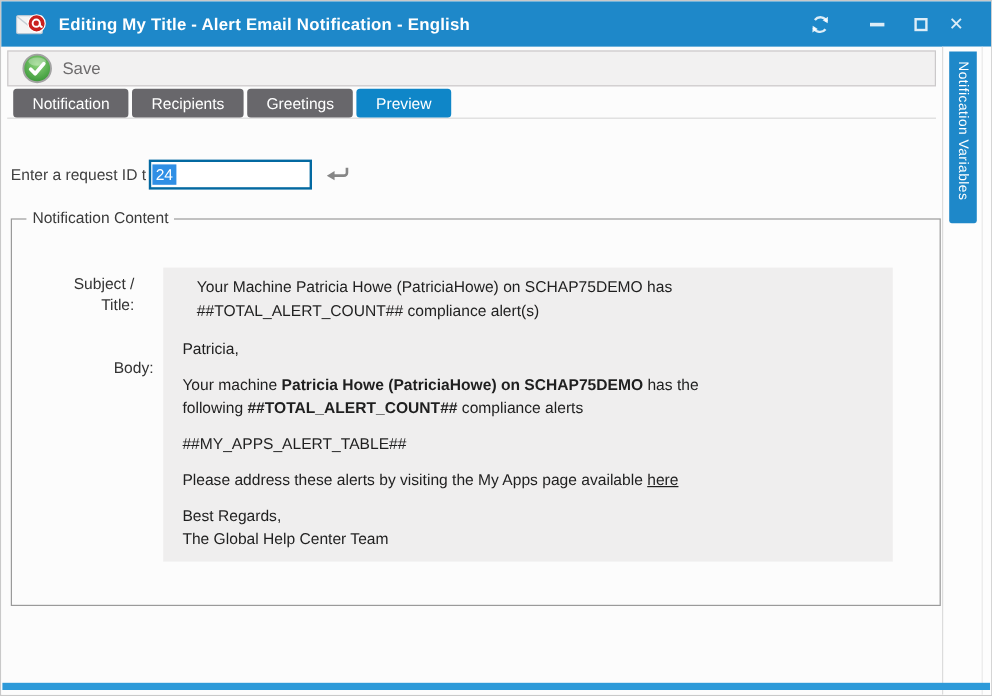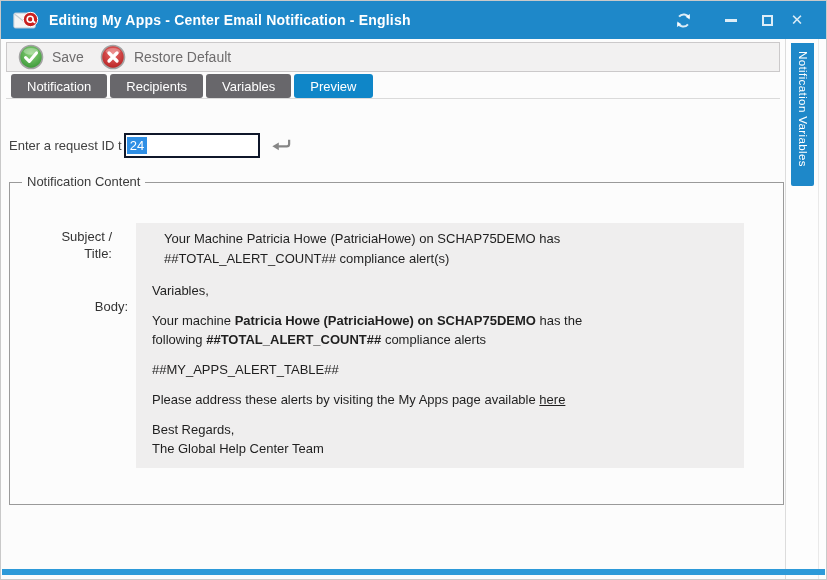--- a/index.html
+++ b/index.html
@@ -49,21 +49,21 @@
     min-width:64px; padding:0 16px; background:#68676b; color:#fff; font-size:13px;
     display:flex; align-items:center; justify-content:center; border-radius:3px; cursor:pointer;
     white-space:nowrap;
   }
   .tab.active { background:#0f86c8; }
 
   
   .request-row { display:flex; align-items:center; margin:33px 0 0 3px; height:26px; }
   .request-label { font-size:13px; color:#414141; white-space:nowrap; }
   .id-input {
-    margin-left:2px; width:136px; height:25px; border:2px solid #0f172a; background:#fff;
+    margin-left:2px; width:136px; height:25px; border:2px solid #0369a1; background:#fff;
     display:flex; align-items:center; padding-left:1px; cursor:text;
   }
   .sel { background:#2f8fe5; color:#fff; font-size:13px; padding:1px 3px; }
   .enter-btn { margin-left:11px; display:flex; align-items:center; cursor:pointer; }
 
   
   .groupbox {
     position:relative; margin:24px 0 0 3px; width:775px; height:323px;
     border:1px solid #9a9a9a; background:transparent;
   }
@@ -106,21 +106,21 @@
 <div class="window">
 
   <div class="titlebar">
     <svg class="app-icon" viewBox="0 0 27 23">
       <rect x="0.8" y="4" width="21.5" height="15" rx="1.6" fill="#f4f4f4" stroke="#b7c8d6" stroke-width="1"></rect>
       <path d="M1.5 5 L11.5 13 L21.5 5" fill="none" stroke="#c4cdd4" stroke-width="1.2"></path>
       <circle cx="17.5" cy="10.5" r="7.2" fill="#c9201e" stroke="#ffffff" stroke-width="1"></circle>
       <circle cx="17.2" cy="10.3" r="3" fill="none" stroke="#ffffff" stroke-width="1.6"></circle>
       <path d="M20.2 10.3 a3 3 0 0 0 2.2 3.4" fill="none" stroke="#ffffff" stroke-width="1.6"></path>
     </svg>
-    <span class="title">Editing My Apps - Center Email Notification - English</span>
+    <span class="title">Editing My Title - Alert Email Notification - English</span>
     <div class="controls">
       <span class="ctrl ctrl-refresh">
         <svg width="17" height="17" viewBox="0 0 18 18">
           <g stroke="rgba(255,255,255,.85)" stroke-width="2.1" fill="none">
             <path d="M14.9 6.2 A6.3 6.3 0 0 0 4.3 4.9"></path>
             <path d="M3.1 11.8 A6.3 6.3 0 0 0 13.7 13.1"></path>
           </g>
           <g fill="rgba(255,255,255,.85)">
             <polygon points="15.9,2.0 15.6,7.9 11.1,5.1"></polygon>
             <polygon points="2.1,16.0 2.4,10.1 6.9,12.9"></polygon>
@@ -150,40 +150,26 @@
                 <stop offset="0%" stop-color="#8ed47c"></stop>
                   <stop offset="100%" stop-color="#2e8f2e"></stop>
               </radialGradient>
             </defs>
             <circle cx="13" cy="13" r="11.5" fill="url(#gGrad)" stroke="#a3a3a3" stroke-width="1.6"></circle>
             <ellipse cx="13" cy="7.3" rx="7.3" ry="3.4" fill="#ffffff" opacity="0.30"></ellipse>
             <path d="M7.6 13.7 l3.7 3.7 l7.2 -8.4" fill="none" stroke="#ffffff" stroke-width="3.1" stroke-linecap="round" stroke-linejoin="round"></path>
           </svg>
           <span>Save</span>
         </div>
-        <div class="tool-btn">
-          <svg class="tool-icon" viewBox="0 0 26 26">
-            <defs>
-              <radialGradient id="rGrad" cx="50%" cy="35%" r="75%">
-                <stop offset="0%" stop-color="#ea6a6a"></stop>
-                  <stop offset="100%" stop-color="#b01818"></stop>
-              </radialGradient>
-            </defs>
-            <circle cx="13" cy="13" r="11.5" fill="url(#rGrad)" stroke="#a3a3a3" stroke-width="1.6"></circle>
-            <ellipse cx="13" cy="7.3" rx="7.3" ry="3.4" fill="#ffffff" opacity="0.28"></ellipse>
-            <path d="M9 9 L17 17 M17 9 L9 17" fill="none" stroke="#ffffff" stroke-width="3.3" stroke-linecap="round"></path>
-          </svg>
-          <span>Restore Default</span>
-        </div>
       </div>
 
       <div class="tabbar">
         <div class="tab">Notification</div>
         <div class="tab">Recipients</div>
-        <div class="tab">Variables</div>
+        <div class="tab">Greetings</div>
         <div class="tab active">Preview</div>
       </div>
 
       <div class="request-row">
         <span class="request-label">Enter a request ID t</span>
         <div class="id-input">
           <span class="sel">24</span>
         </div>
         <span class="enter-btn">
           <svg width="21" height="15" viewBox="0 0 22 15">
@@ -194,21 +180,21 @@
       </div>
 
       <div class="groupbox">
         <span class="legend">Notification Content</span>
 
         <div class="field-label subject-label">Subject / Title:</div>
         <div class="field-box subject-box">Your Machine Patricia Howe (PatriciaHowe) on SCHAP75DEMO has ##TOTAL_ALERT_COUNT## compliance alert(s)</div>
 
         <div class="field-label body-label">Body:</div>
         <div class="field-box body-box">
-          <p><span>Variables,</span></p>
+          <p><span>Patricia,</span></p>
           <p><span>Your machine </span><b>Patricia Howe (PatriciaHowe) on SCHAP75DEMO</b><span> has the
 following </span><b>##TOTAL_ALERT_COUNT##</b><span> compliance alerts</span></p>
           <p><span>##MY_APPS_ALERT_TABLE##</span></p>
           <p><span>Please address these alerts by visiting the My Apps page available </span><a class="here-link">here</a></p>
           <p><span>Best Regards,
 The Global Help Center Team</span></p>
         </div>
       </div>
 
     </div>

